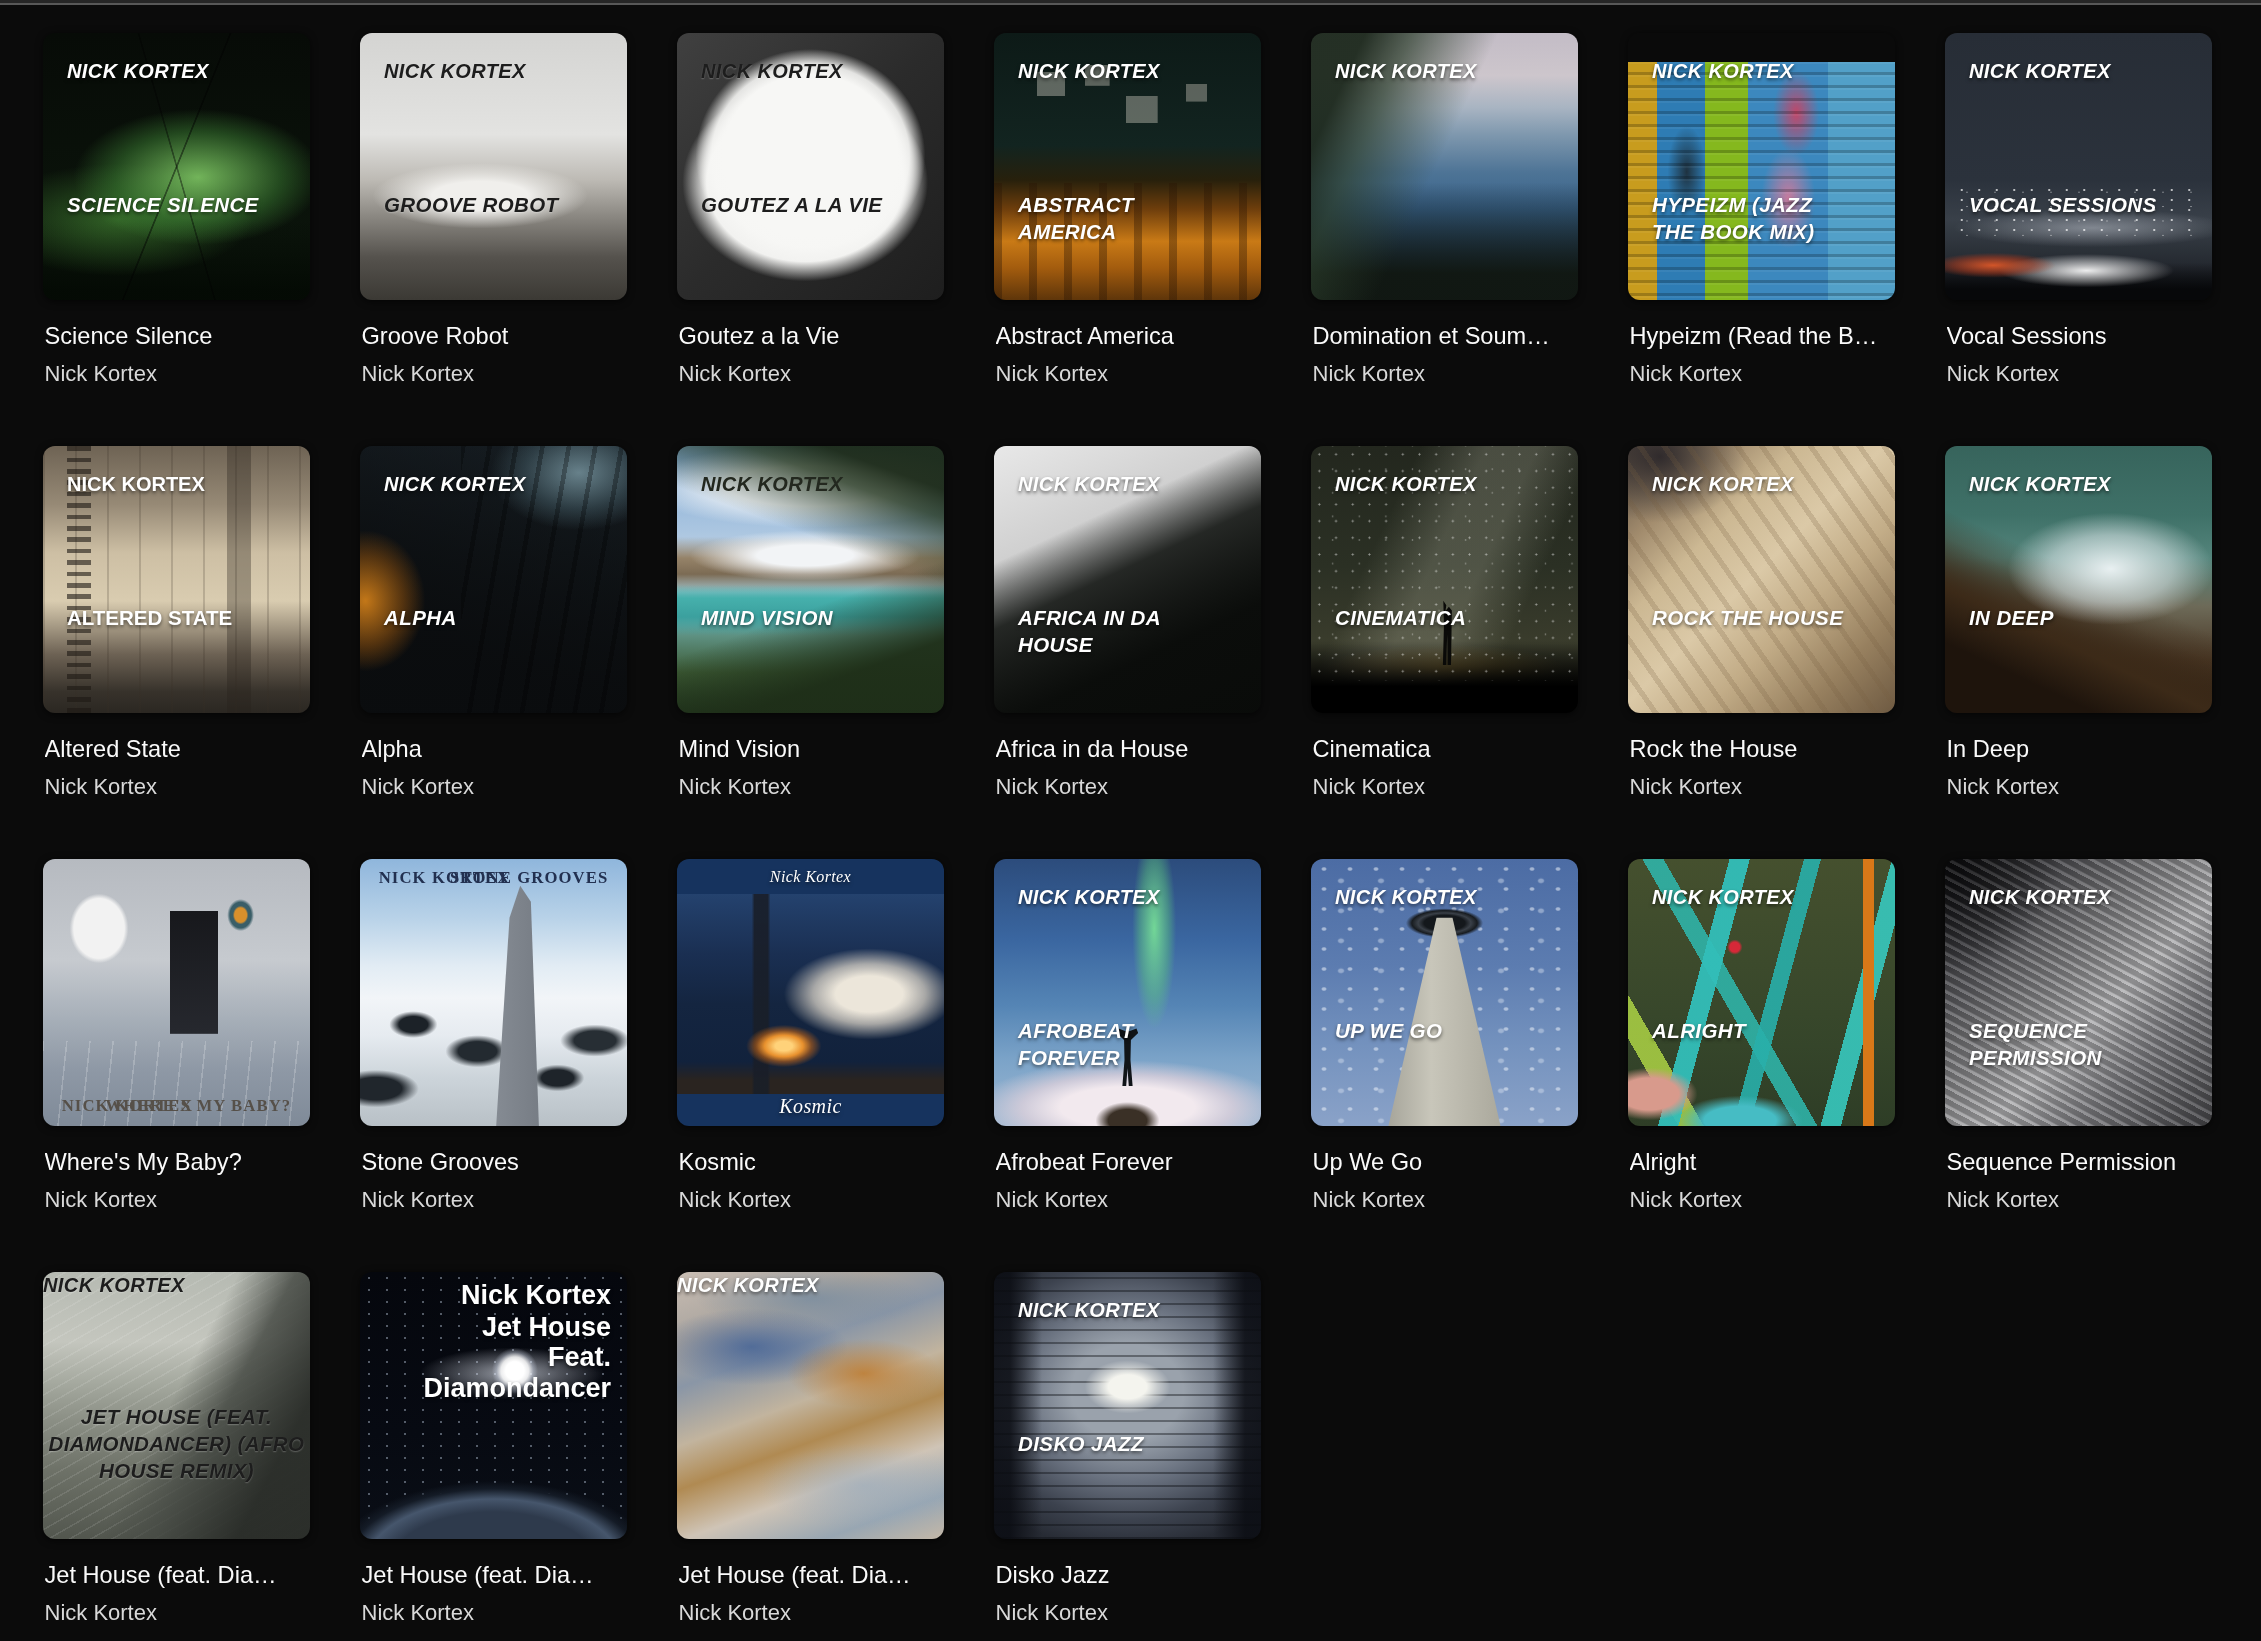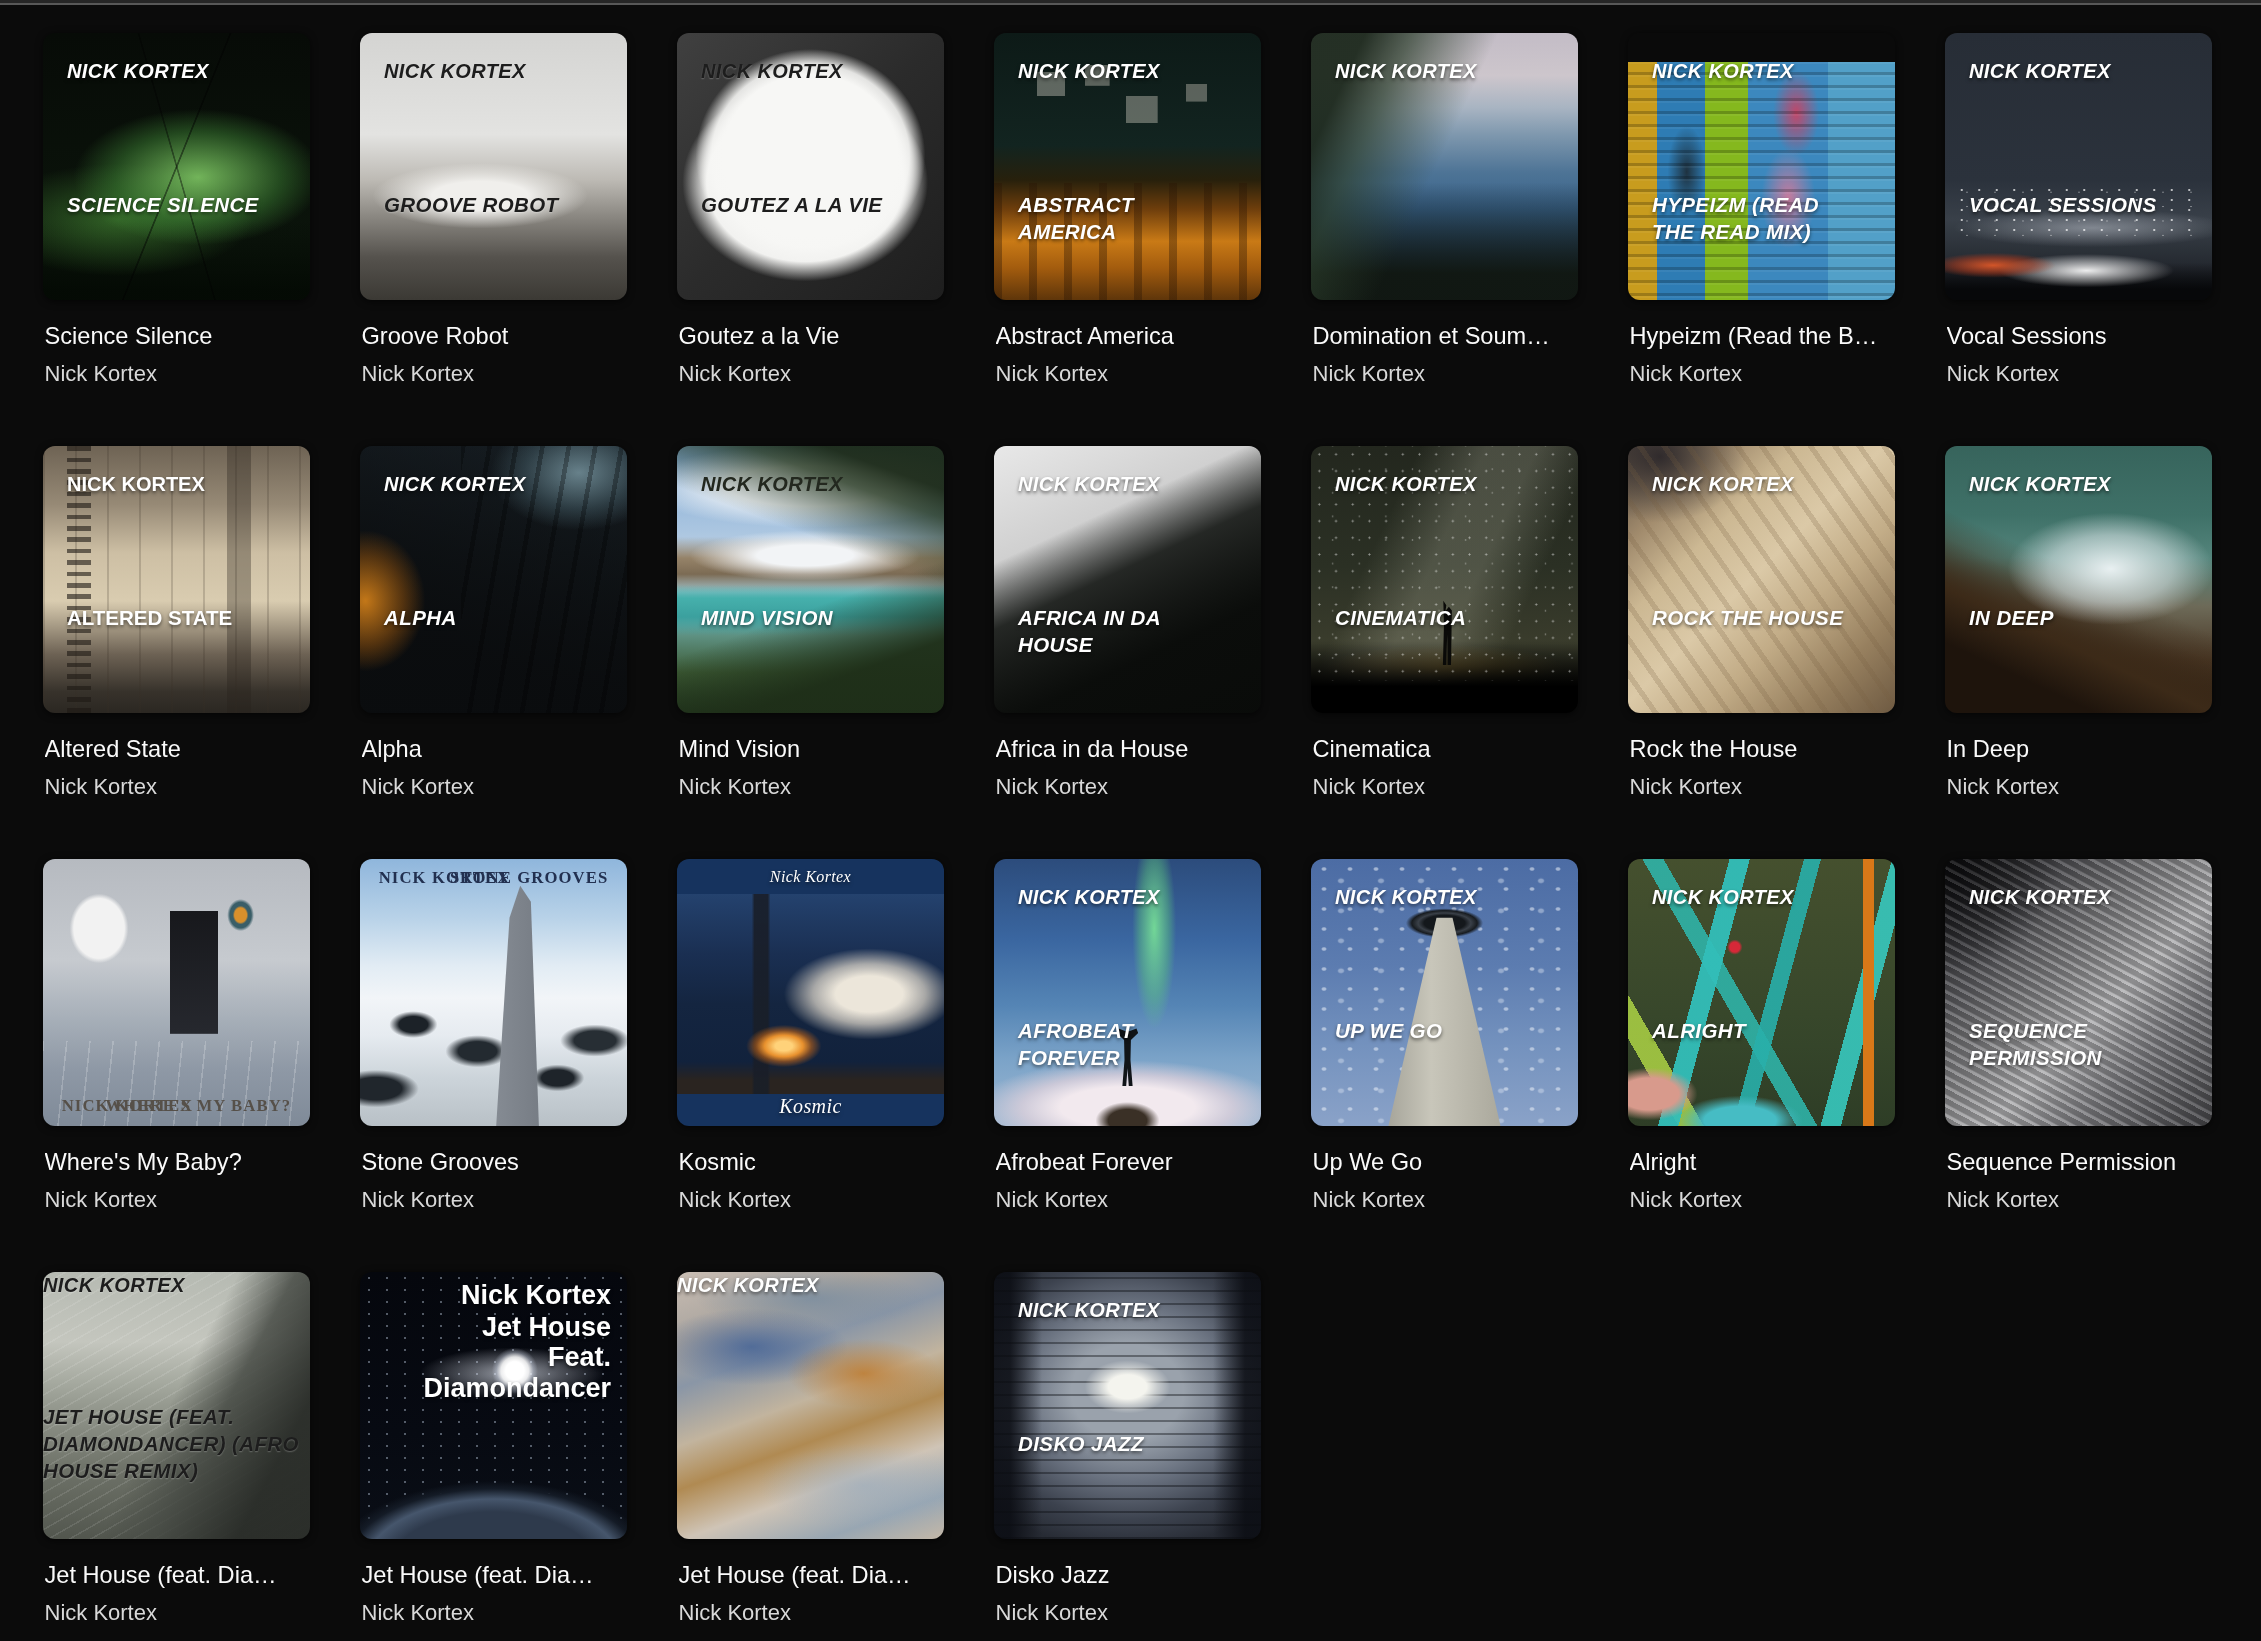--- a/index.html
+++ b/index.html
@@ -21,21 +21,21 @@
   .title{display:block;margin-top:23px;font-size:23.6px;line-height:27px;color:#fafafa;
          white-space:nowrap;overflow:hidden;text-overflow:ellipsis;cursor:pointer;}
   .artist{display:block;margin-top:11.4px;font-size:22px;line-height:26px;color:#d9d9d9;cursor:pointer;}
 
   
   .cov-artist,.cov-title{position:absolute;z-index:5;font-weight:700;font-style:italic;
         font-size:20px;line-height:1.32;letter-spacing:0.4px;}
   .cov-title{font-size:20.5px;}
   .lt-default .cov-artist{top:9.5%;left:9%;right:9%;}
   .lt-default .cov-title{top:59%;left:9%;right:13%;}
-  .lt-mid3 .cov-title{top:49%;}
+  .lt-mid3 .cov-title{top:49%;text-align:center;}
   .lt-mid4 .cov-title{top:41%;}
 
   .lt-top-spread .cov-artist{top:3%;left:7%;}
   .lt-top-spread .cov-title{top:3%;right:7%;left:auto;text-align:right;}
   .lt-bottom-spread .cov-artist{bottom:3.5%;left:7%;}
   .lt-bottom-spread .cov-title{bottom:3.5%;right:7%;left:auto;text-align:right;}
   .lt-bands .cov-artist{top:2.5%;left:0;right:0;text-align:center;}
   .lt-bands .cov-title{bottom:2.5%;left:0;right:0;text-align:center;}
   .lt-top-right .cov-artist{top:3%;right:6%;left:20%;text-align:right;}
   .lt-top-right .cov-title{top:15%;right:6%;left:20%;text-align:right;}
@@ -308,21 +308,21 @@
     </div>
     <div class="meta">
       <a class="title">Domination et Soum…</a>
       <a class="artist">Nick Kortex</a>
     </div>
   </article>
 
   <article class="tile">
     <div class="cover cv-hypeizm lt-default ft-script th-light">
       <div class="cov-artist">NICK KORTEX</div>
-      <div class="cov-title">HYPEIZM (READ THE READ MIX)</div>
+      <div class="cov-title">HYPEIZM (JAZZ THE BOOK MIX)</div>
     </div>
     <div class="meta">
       <a class="title">Hypeizm (Read the B…</a>
       <a class="artist">Nick Kortex</a>
     </div>
   </article>
 
   <article class="tile">
     <div class="cover cv-vocal lt-default ft-script th-light">
       <div class="cov-artist">NICK KORTEX</div>

